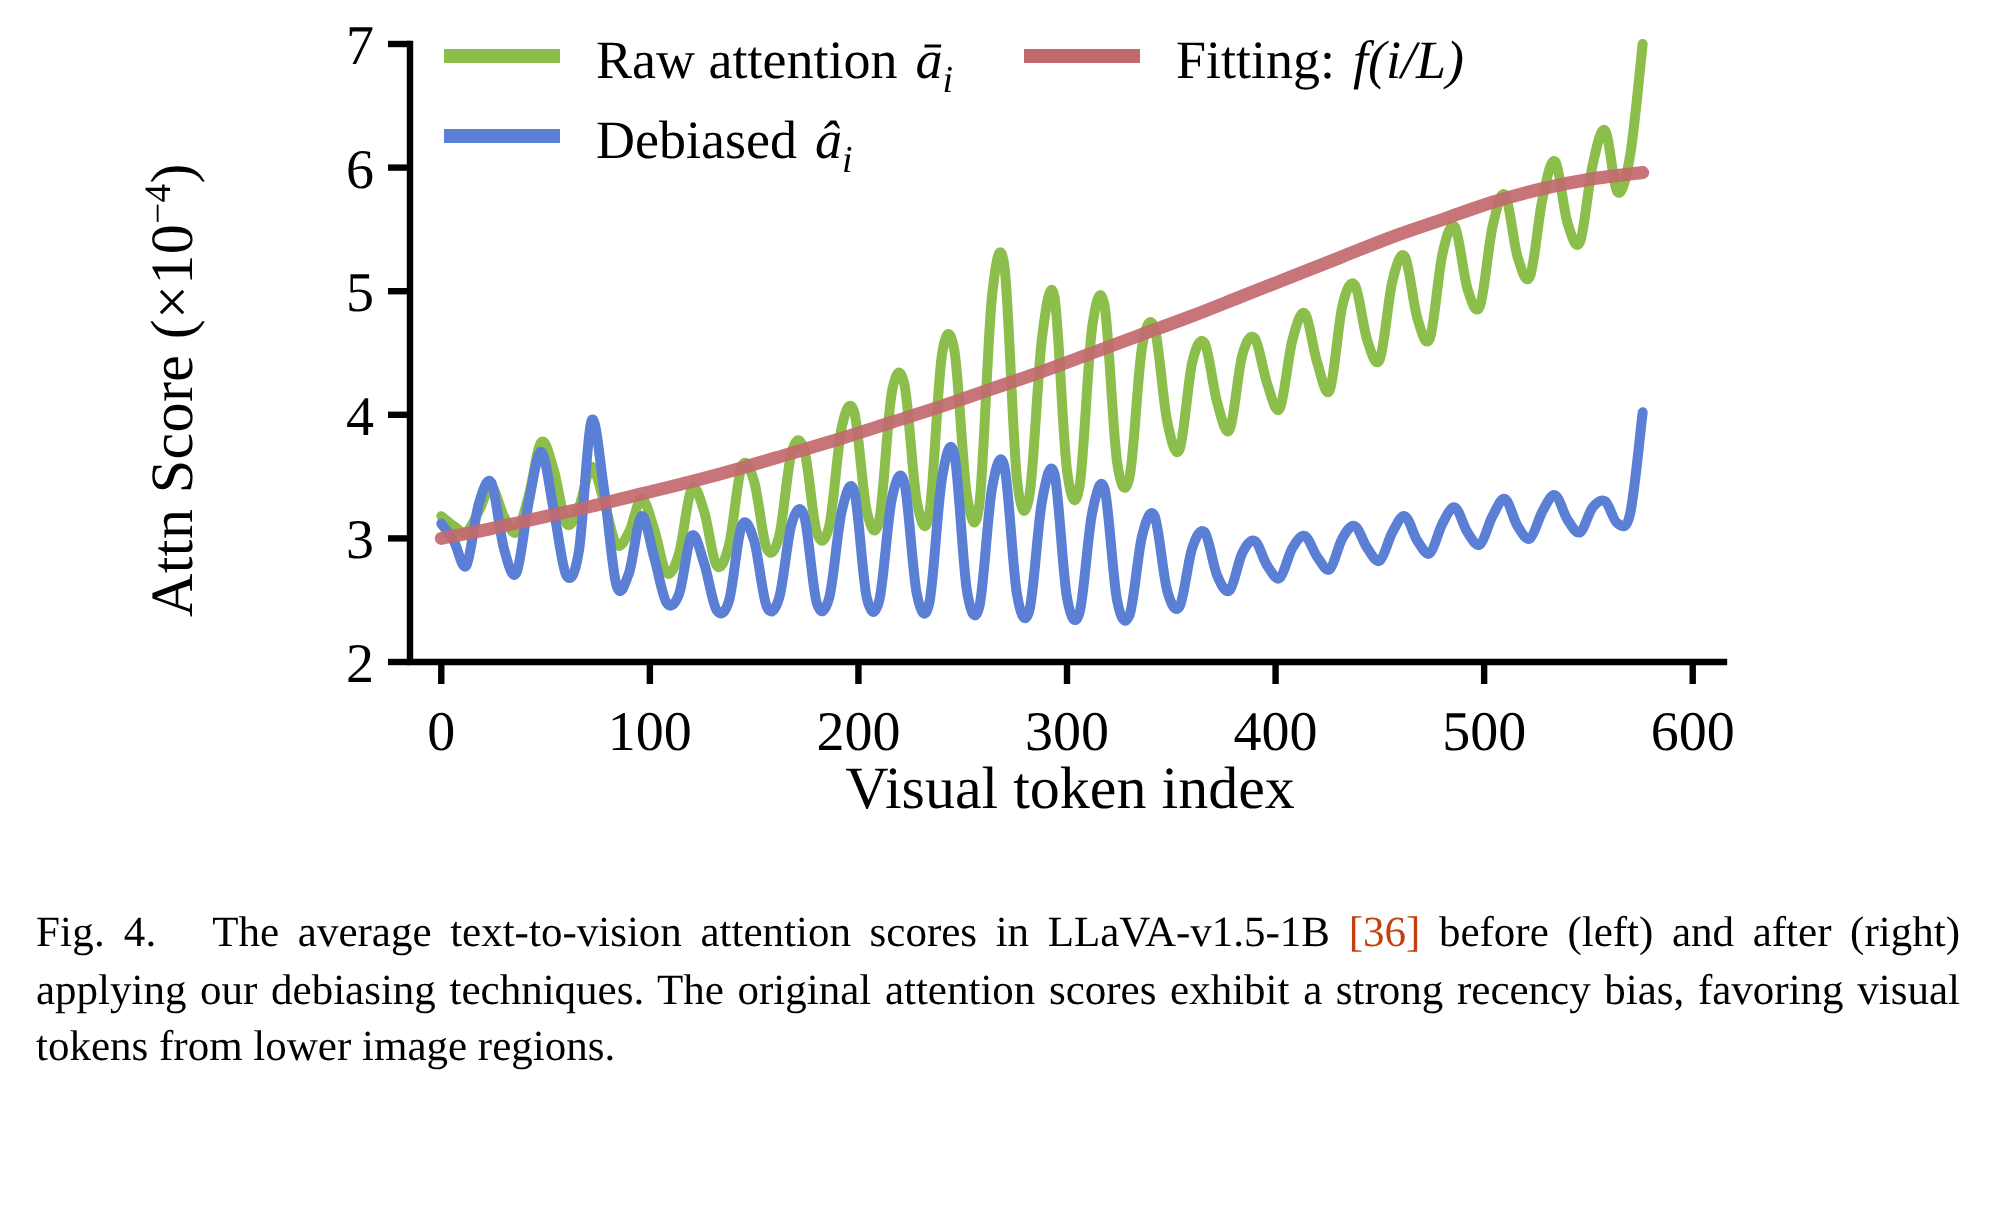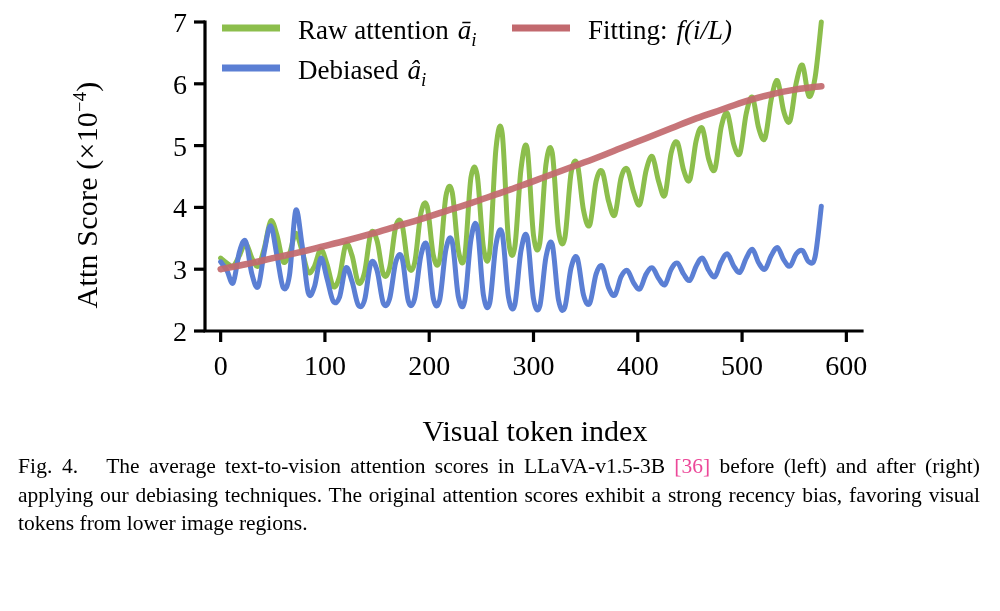--- a/index.html
+++ b/index.html
@@ -12,31 +12,30 @@
   #plotsvg{position:absolute;left:0;top:0;}
   .ylabel-wrap{
     position:absolute;left:-64px;top:175px;width:300px;height:40px;
     transform:rotate(-90deg);transform-origin:center center;
     display:flex;align-items:center;justify-content:center;
     font-size:30px;letter-spacing:.2px;
   }
   .xlabel{
     position:absolute;left:205px;top:378px;width:660px;text-align:center;
     font-size:30px;
-    margin-top:36px;
   }
   .tick-text{font-family:"Liberation Serif", serif;font-size:28px;fill:#000;}
   .legend-text{font-family:"Liberation Serif", serif;font-size:27px;fill:#000;}
   #caption{
     position:absolute;left:18px;top:452px;width:962px;
     font-size:21.5px;line-height:1.33;text-align:justify;
     font-family:"Liberation Serif", serif;
   }
   #caption .figno{letter-spacing:.1px;}
-  .cite{color:#ec4899;}
+  .cite{color:#c2410c;}
   .sup{font-size:.62em;vertical-align:super;}
 </style>
 </head>
 <body>
 
 <div id="figure">
 
   <svg id="plotsvg" width="1000" height="440" viewBox="0 0 1000 440">
 
     <g id="axis-layer">
@@ -90,14 +89,14 @@
   </svg>
 
   <div class="ylabel-wrap">
     <span><span>Attn Score (</span><span>×10</span><span class="sup">−4</span><span>)</span></span>
   </div>
 
   <div class="xlabel">Visual token index</div>
 </div>
 
 <div id="caption">
-  <span class="figno">Fig. 4.</span>&nbsp;&nbsp;&nbsp;<span>The average text-to-vision attention scores in LLaVA-v1.5-3B </span><span class="cite">[36]</span><span> before (left) and after (right) applying our debiasing techniques. The original attention scores exhibit a strong recency bias, favoring visual tokens from lower image regions.</span>
+  <span class="figno">Fig. 4.</span>&nbsp;&nbsp;&nbsp;<span>The average text-to-vision attention scores in LLaVA-v1.5-1B </span><span class="cite">[36]</span><span> before (left) and after (right) applying our debiasing techniques. The original attention scores exhibit a strong recency bias, favoring visual tokens from lower image regions.</span>
 </div>
 
 </body></html>

